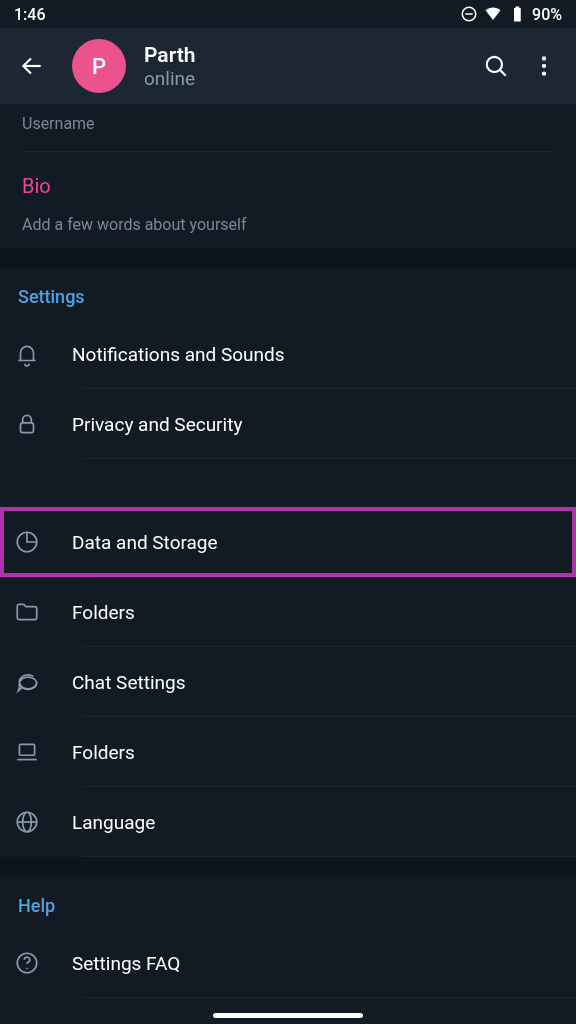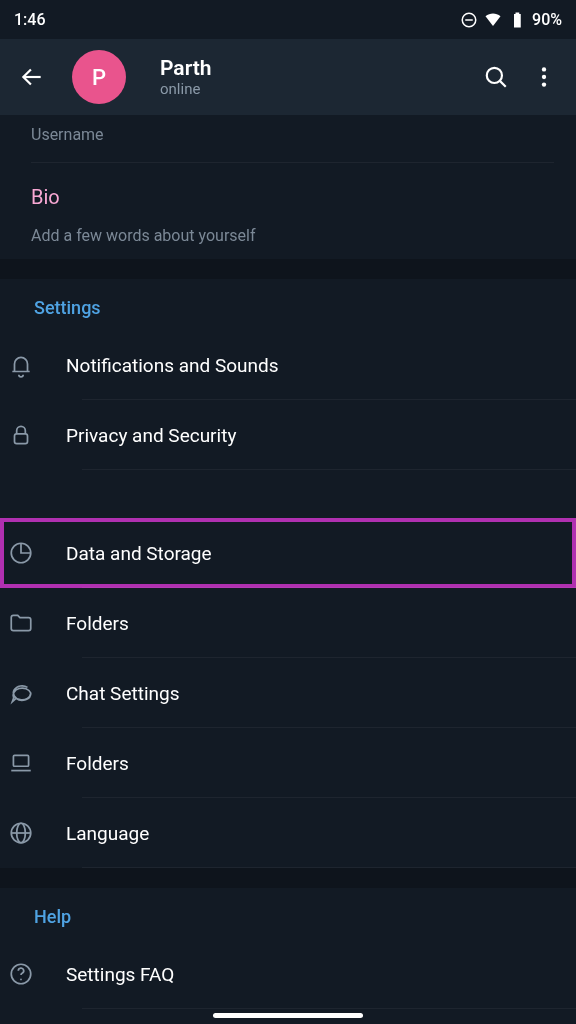--- a/index.html
+++ b/index.html
@@ -6,21 +6,21 @@
   html, body { width: 576px; height: 1024px; overflow: hidden; }
   body {
     background: #121a24;
     color: #e8eaed;
     font-family: Roboto, "Helvetica Neue", Arial, sans-serif;
     font-size: 18px;
   }
 
   
   .status-bar {
-    height: 39px;
+    height: 28px;
     display: flex;
     align-items: center;
     justify-content: space-between;
     padding: 0 14px;
     background: #121a24;
     font-size: 16px;
     font-weight: 500;
     color: #fff;
   }
   .status-right { display: flex; align-items: center; gap: 6px; }
@@ -42,45 +42,45 @@
     cursor: pointer;
   }
   .icon-btn svg { width: 26px; height: 26px; stroke: #fff; fill: none; stroke-width: 2; }
   .avatar {
     width: 54px; height: 54px; border-radius: 50%;
     background: #e9548d;
     display: flex; align-items: center; justify-content: center;
     color: #fff; font-size: 22px; font-weight: 500;
     margin-left: 8px;
   }
-  .profile-text { flex: 1; margin-left: 26px; }
+  .profile-text { flex: 1; margin-left: 10px; }
   .profile-name { font-size: 21px; font-weight: 600; color: #fff; }
-  .profile-status { font-size: 15px; color: #8a99a8; margin-top: 0px; }
+  .profile-status { font-size: 19px; color: #8a99a8; margin-top: 0px; }
   .header-right { display: flex; align-items: center; }
 
   
-  .info-block { background: #121a24; padding: 10px 22px 14px 31px; }
+  .info-block { background: #121a24; padding: 10px 22px 14px 22px; }
   .info-sub { color: #7b8896; font-size: 16px; }
-  .info-title { font-size: 20px; color: #f9a8d4; margin-top: 22px; }
+  .info-title { font-size: 20px; color: #ec4899; margin-top: 22px; }
   .info-hint { color: #7b8896; font-size: 16px; margin-top: 17px; }
   .section-gap { height: 20px; background: #0e141c; }
 
   
   .section { background: #121a24; padding-top: 18px; }
   .section-title {
     color: #4fa3e3;
     font-size: 18px;
     font-weight: 500;
-    padding: 0 22px 12px 34px;
+    padding: 0 22px 12px 18px;
   }
   .setting-row {
     display: flex;
     align-items: center;
     height: 70px;
-    padding: 0 14px 0 6px;
+    padding: 0 14px 0 12px;
     cursor: pointer;
     position: relative;
   }
   .setting-row .row-icon {
     width: 30px; height: 30px;
     display: flex; align-items: center; justify-content: center;
     color: #8a99a8;
     margin-right: 30px;
   }
   .setting-row .row-icon svg { width: 26px; height: 26px; stroke: #8a99a8; fill: none; stroke-width: 1.6; }

